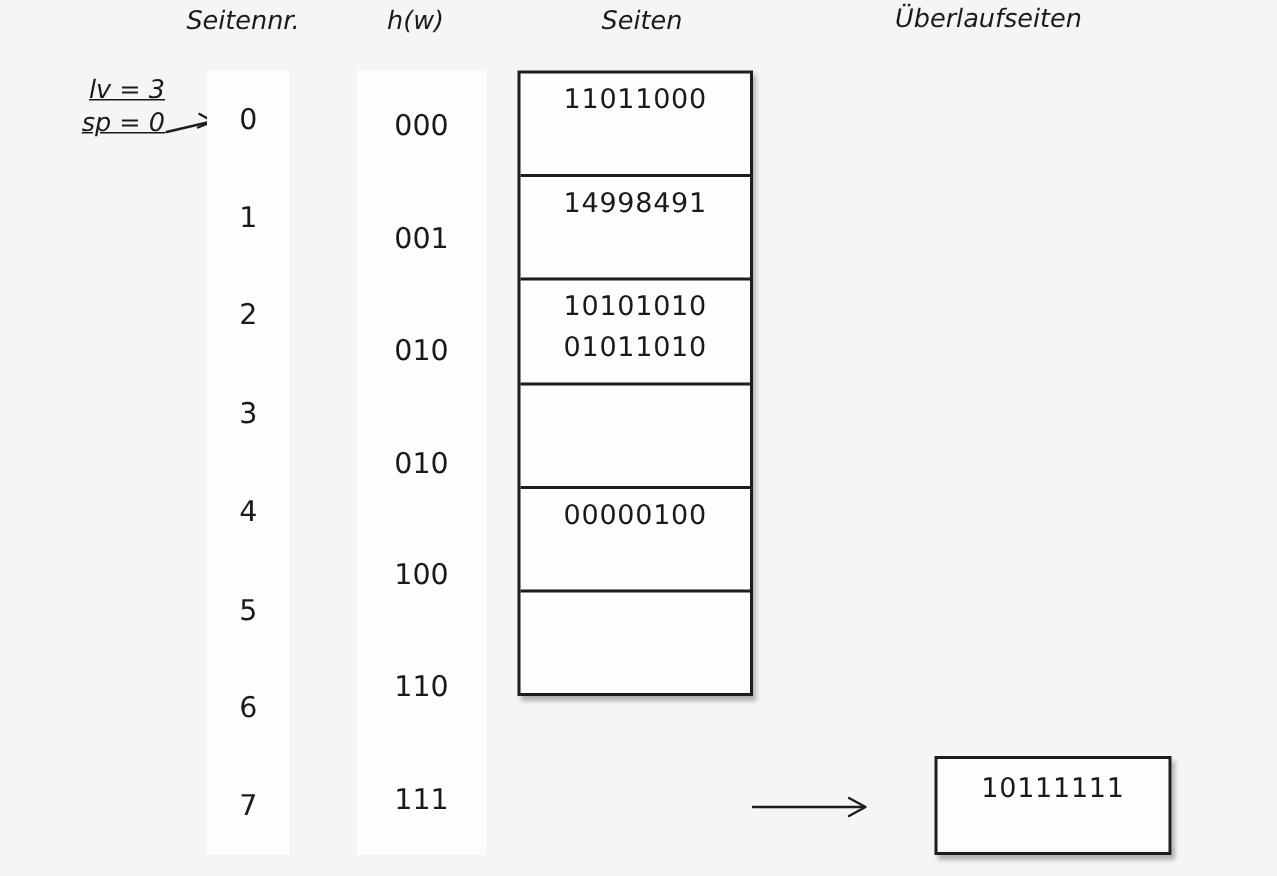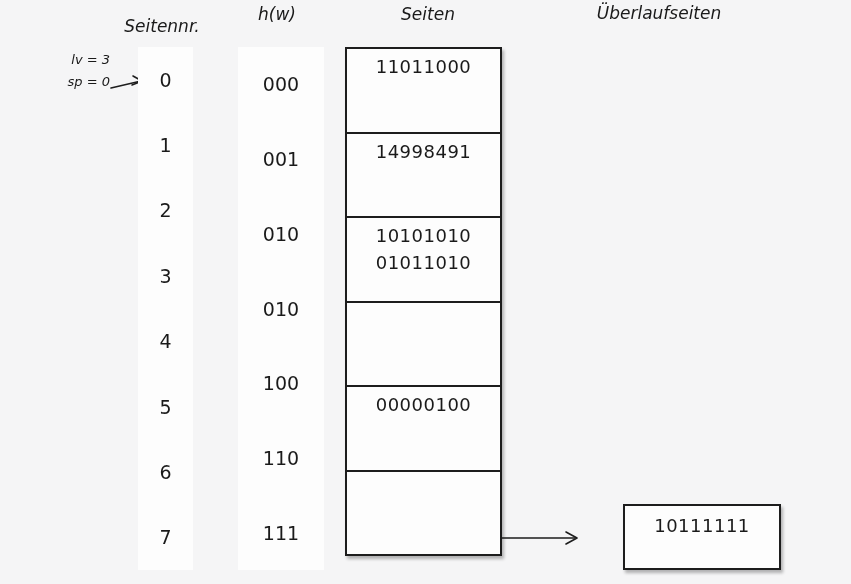--- a/index.html
+++ b/index.html
@@ -16,35 +16,36 @@
   }
 
   .hdr {
     position: absolute;
     top: 4px;
     font-style: italic;
     font-size: 17px;
     text-align: center;
     white-space: nowrap;
   }
-  .hdr-seitennr { left: 112px; width: 100px; margin-top: 12px; }
+  .hdr-seitennr { left: 112px; width: 100px; }
   .hdr-hw       { left: 237px; width: 80px;  }
   .hdr-seiten   { left: 378px; width: 100px; }
   .hdr-overflow { left: 579px; width: 160px; top: 3px; }
 
   .annotation {
     position: absolute;
     left: 26px;
     top: 49px;
     width: 84px;
     text-align: right;
     font-style: italic;
-    font-size: 13px;
+    font-size: 17px;
     line-height: 22px;
     white-space: nowrap;
+    text-decoration: underline;
   }
 
   .arrow-svg { position: absolute; overflow: visible; }
   .annot-arrow { left: 108px; top: 74px; }
   .ovf-arrow   { left: 500px; top: 526px; }
   .arrow-svg path, .arrow-svg line {
     stroke: var(--line, #1d1d1d);
     stroke-width: 1.6;
     fill: none;
     stroke-linecap: round;
@@ -68,21 +69,21 @@
     align-items: center;
     justify-content: center;
     font-size: 19px;
   }
 
   .stack {
     position: absolute;
     left: 345px;
     top: 47px;
     width: 157px;
-    height: 509px;
+    height: 417px;
     background: var(--surface, #fdfdfd);
     border: 2px solid var(--line, #1d1d1d);
     box-shadow: 2px 3px 3px rgba(0,0,0,0.28);
     display: flex;
     flex-direction: column;
   }
   .page-box {
     flex: 1;
     border-bottom: 2px solid var(--line, #1d1d1d);
     padding-top: 4px;

